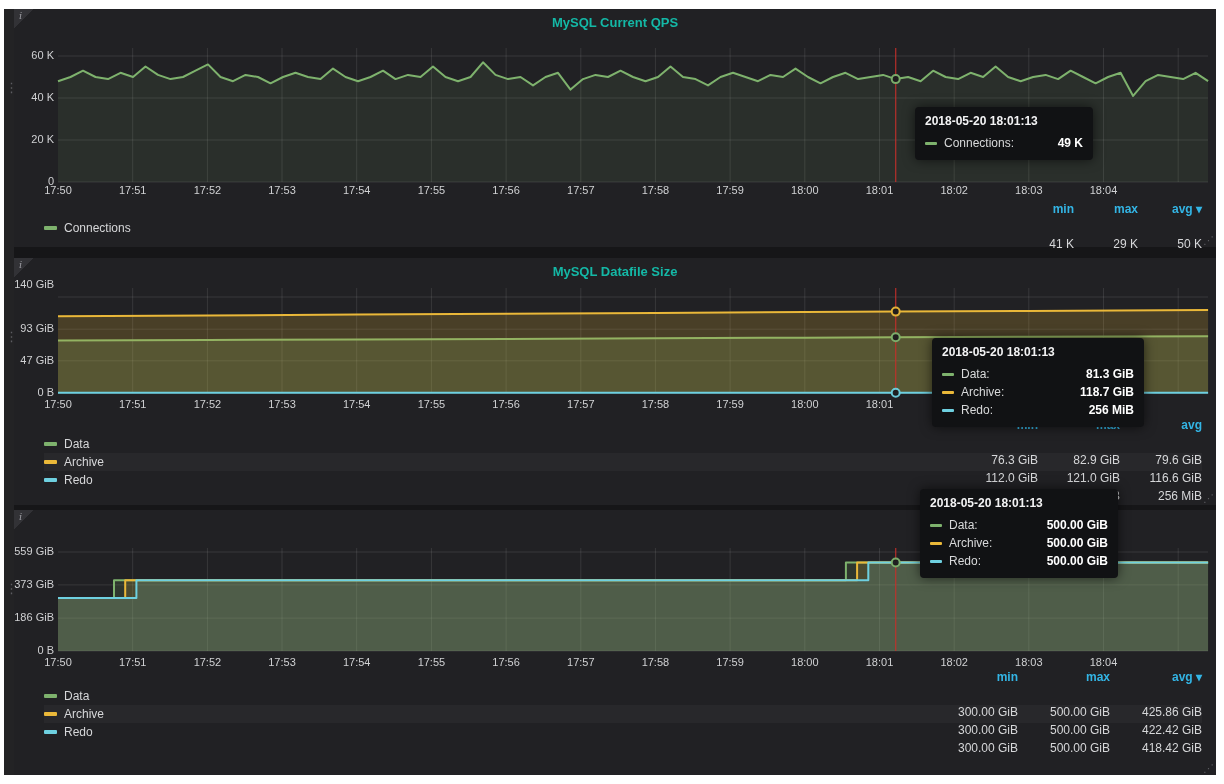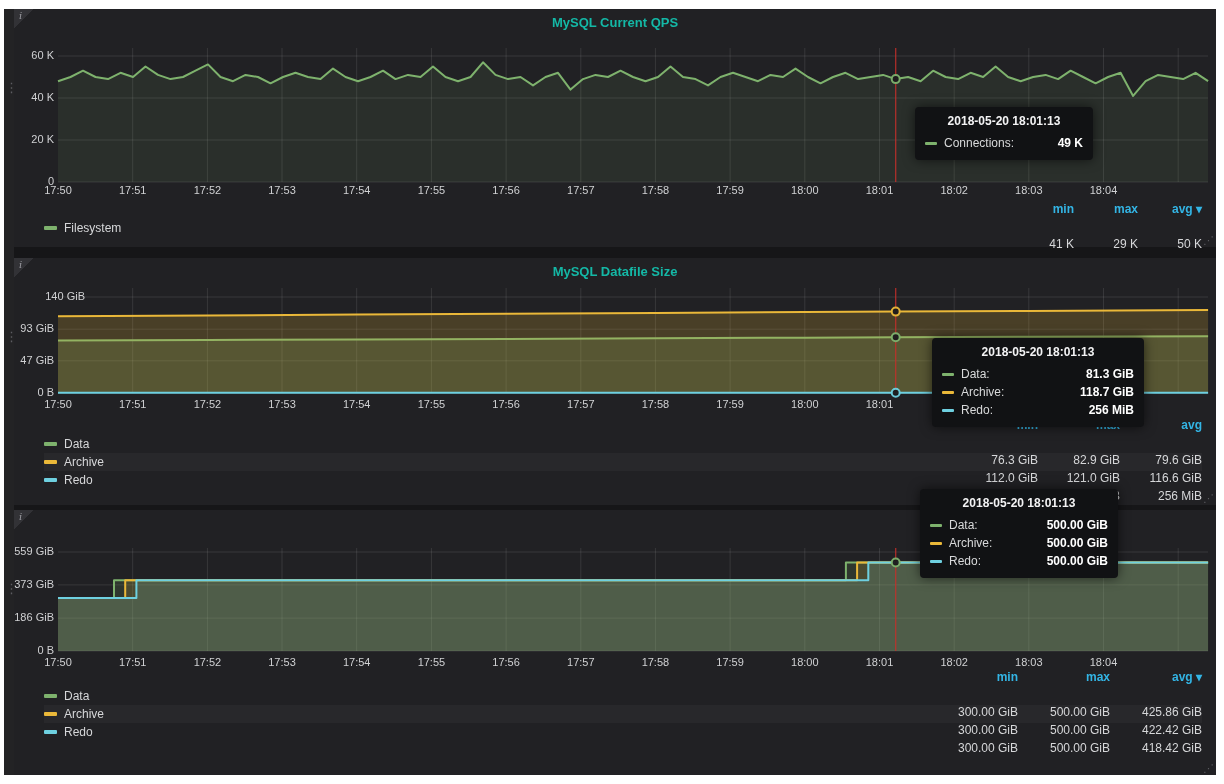--- a/index.html
+++ b/index.html
@@ -32,21 +32,21 @@
   .ln{flex:1;display:flex;align-items:center;gap:7px;cursor:pointer;color:#d6d7d9;}
   .vc{text-align:right;margin-top:32px;}
   #p0 .hc,#p0 .vc{width:64px}
   #p1 .hc,#p1 .vc{width:82px}
   #p2 .hc,#p2 .vc{width:92px}
   .dashm{display:inline-block;width:13px;height:4px;border-radius:1px;}
   .dashm.sm{width:12px;height:3px;}
   .grip{position:absolute;right:2px;bottom:0px;color:#5a5a5e;font-size:11px;cursor:nwse-resize;z-index:3;}
   .tt{position:absolute;background:#111214;border-radius:4px;padding:7px 10px 8px 10px;z-index:20;
       font-size:12px;color:#d8d9da;box-shadow:0 0 12px rgba(0,0,0,0.6);}
-  .tt .t{font-weight:bold;color:#f3f3f4;text-align:center;margin-bottom:6px;white-space:nowrap;}
+  .tt .t{font-weight:bold;color:#f3f3f4;text-align:left;margin-bottom:6px;white-space:nowrap;}
   .ttr{display:flex;align-items:center;gap:7px;height:18px;white-space:nowrap;}
   .ttr .val{font-weight:bold;color:#ffffff;margin-left:auto;}
 </style>
 </head>
 <body>
 
 <div class="page">
   <div class="dash">
     <div class="strip">
       <div class="dots" style="top:72px">⋮</div>
@@ -86,21 +86,21 @@
         </svg>
       <div class="legend">
         <div class="lh">
           <span class="hc">min</span>
           <span class="hc">max</span>
           <span class="hc">avg ▾</span>
         </div>
         <div class="lr">
           <span class="ln">
               <i class="dashm" style="background:var(--green)"></i>
-              <span>Filesystem</span>
+              <span>Connections</span>
             </span>
           <span class="vc">41 K</span>
           <span class="vc">29 K</span>
           <span class="vc">50 K</span>
         </div>
       </div>
       <div class="grip">⋰</div>
     <span class="yt" style="top: 40px;">60 K</span>
         <span class="yt" style="top: 82px;">40 K</span>
         <span class="yt" style="top: 124px;">20 K</span>
@@ -186,21 +186,21 @@
           <span class="ln">
               <i class="dashm" style="background:var(--blue)"></i>
               <span>Redo</span>
             </span>
           <span class="vc">256 MiB</span>
           <span class="vc">256 MiB</span>
           <span class="vc">256 MiB</span>
         </div>
       </div>
       <div class="grip">⋰</div>
-    <span class="yt" style="top: 32px; margin-left: 31px;">140 GiB</span>
+    <span class="yt" style="top: 20px;">140 GiB</span>
         <span class="yt" style="top: 64.2px;">93 GiB</span>
         <span class="yt" style="top: 95.8px;">47 GiB</span>
         <span class="yt" style="top: 128px;">0 B</span>
         <span class="xt" style="left: 22px; top: 140px;">17:50</span>
         <span class="xt" style="left: 96.7px; top: 140px;">17:51</span>
         <span class="xt" style="left: 171.4px; top: 140px;">17:52</span>
         <span class="xt" style="left: 246px; top: 140px;">17:53</span>
         <span class="xt" style="left: 320.7px; top: 140px;">17:54</span>
         <span class="xt" style="left: 395.4px; top: 140px;">17:55</span>
         <span class="xt" style="left: 470.1px; top: 140px;">17:56</span>

